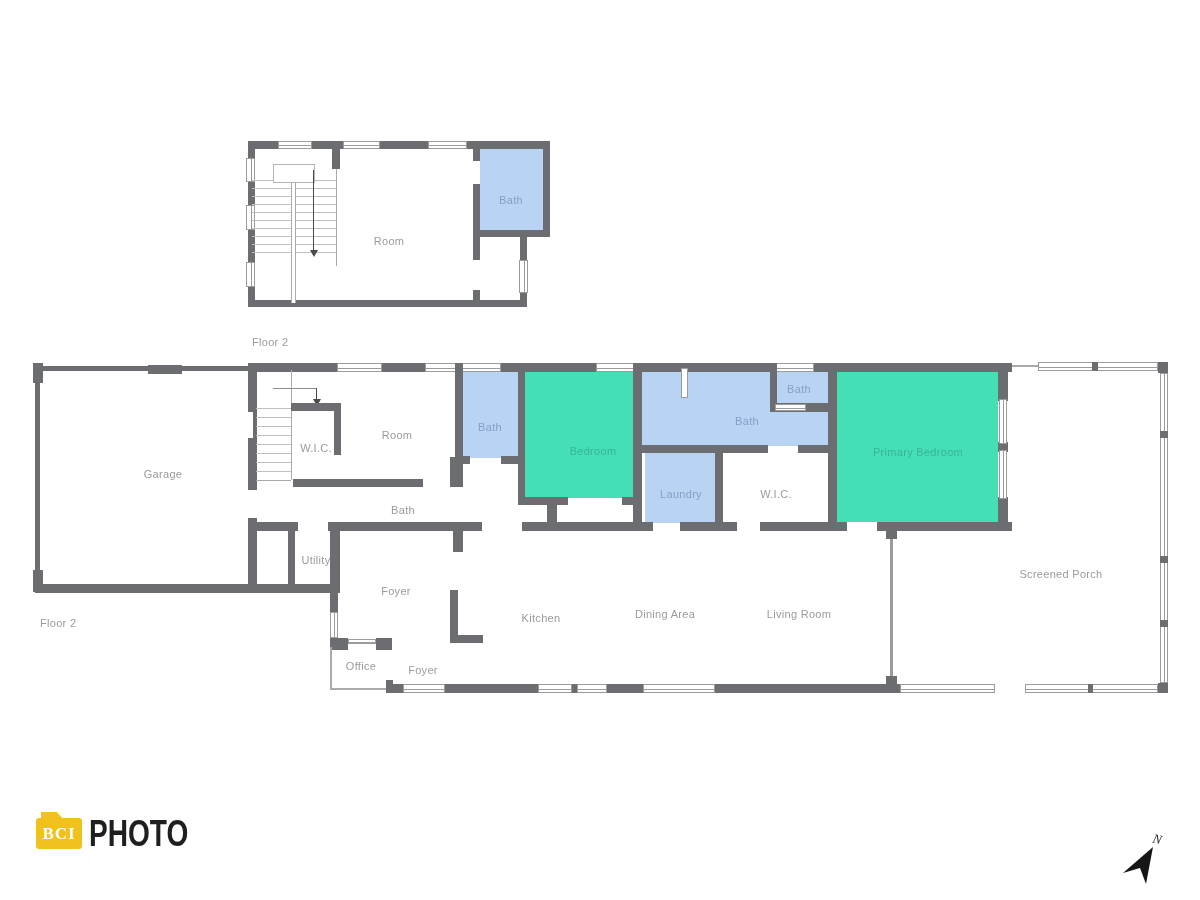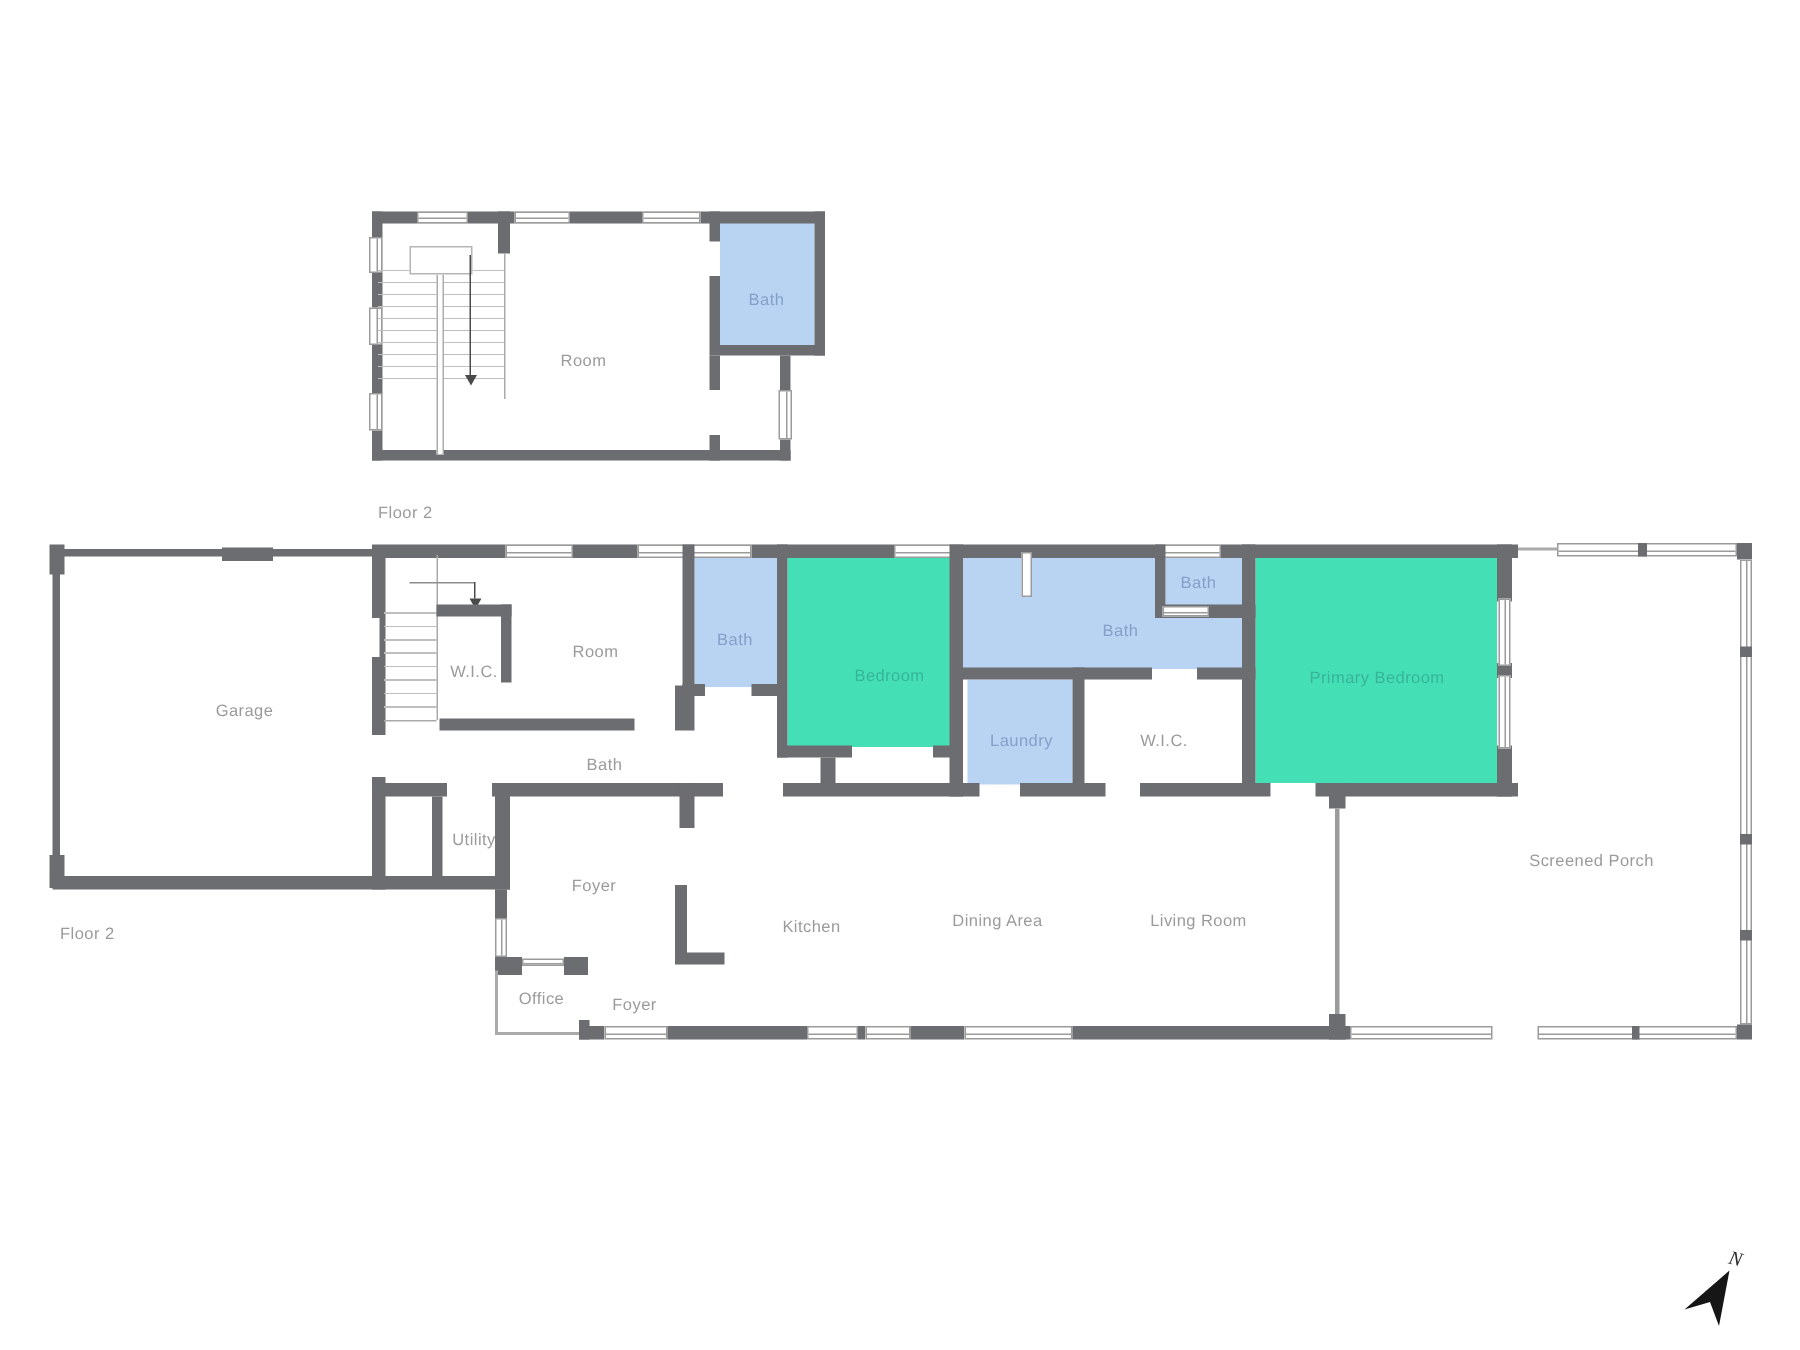--- a/index.html
+++ b/index.html
@@ -203,20 +203,27 @@
     <span class="lbl" style="left:396px;top:591px">Foyer</span>
     <span class="lbl" style="left:541px;top:618px">Kitchen</span>
     <span class="lbl" style="left:665px;top:614px">Dining Area</span>
     <span class="lbl" style="left:799px;top:614px">Living Room</span>
     <span class="lbl" style="left:361px;top:666px">Office</span>
     <span class="lbl" style="left:423px;top:670px">Foyer</span>
     <span class="lbl" style="left:1061px;top:574px">Screened Porch</span>
     <span class="lbl-left" style="left:40px;top:617px">Floor 2</span>
   </section>
 
+  <div class="logo">
+    <div class="cam">
+      <div class="cam-hump"></div>
+      <span class="cam-text">BCI</span>
+    </div>
+    <div class="photo-text">PHOTO</div>
+  </div>
 
 
   <svg class="north" width="62" height="75" viewBox="0 0 62 75">
     <polygon points="45,25 15,51 32,46 38,62" fill="#161616"></polygon>
     <text x="45" y="21" font-size="13" font-style="italic" fill="#2a2a2a" font-family="Liberation Serif, serif" transform="rotate(14 48 16)">N</text>
   </svg>
 
 </div>
 
 </body></html>

